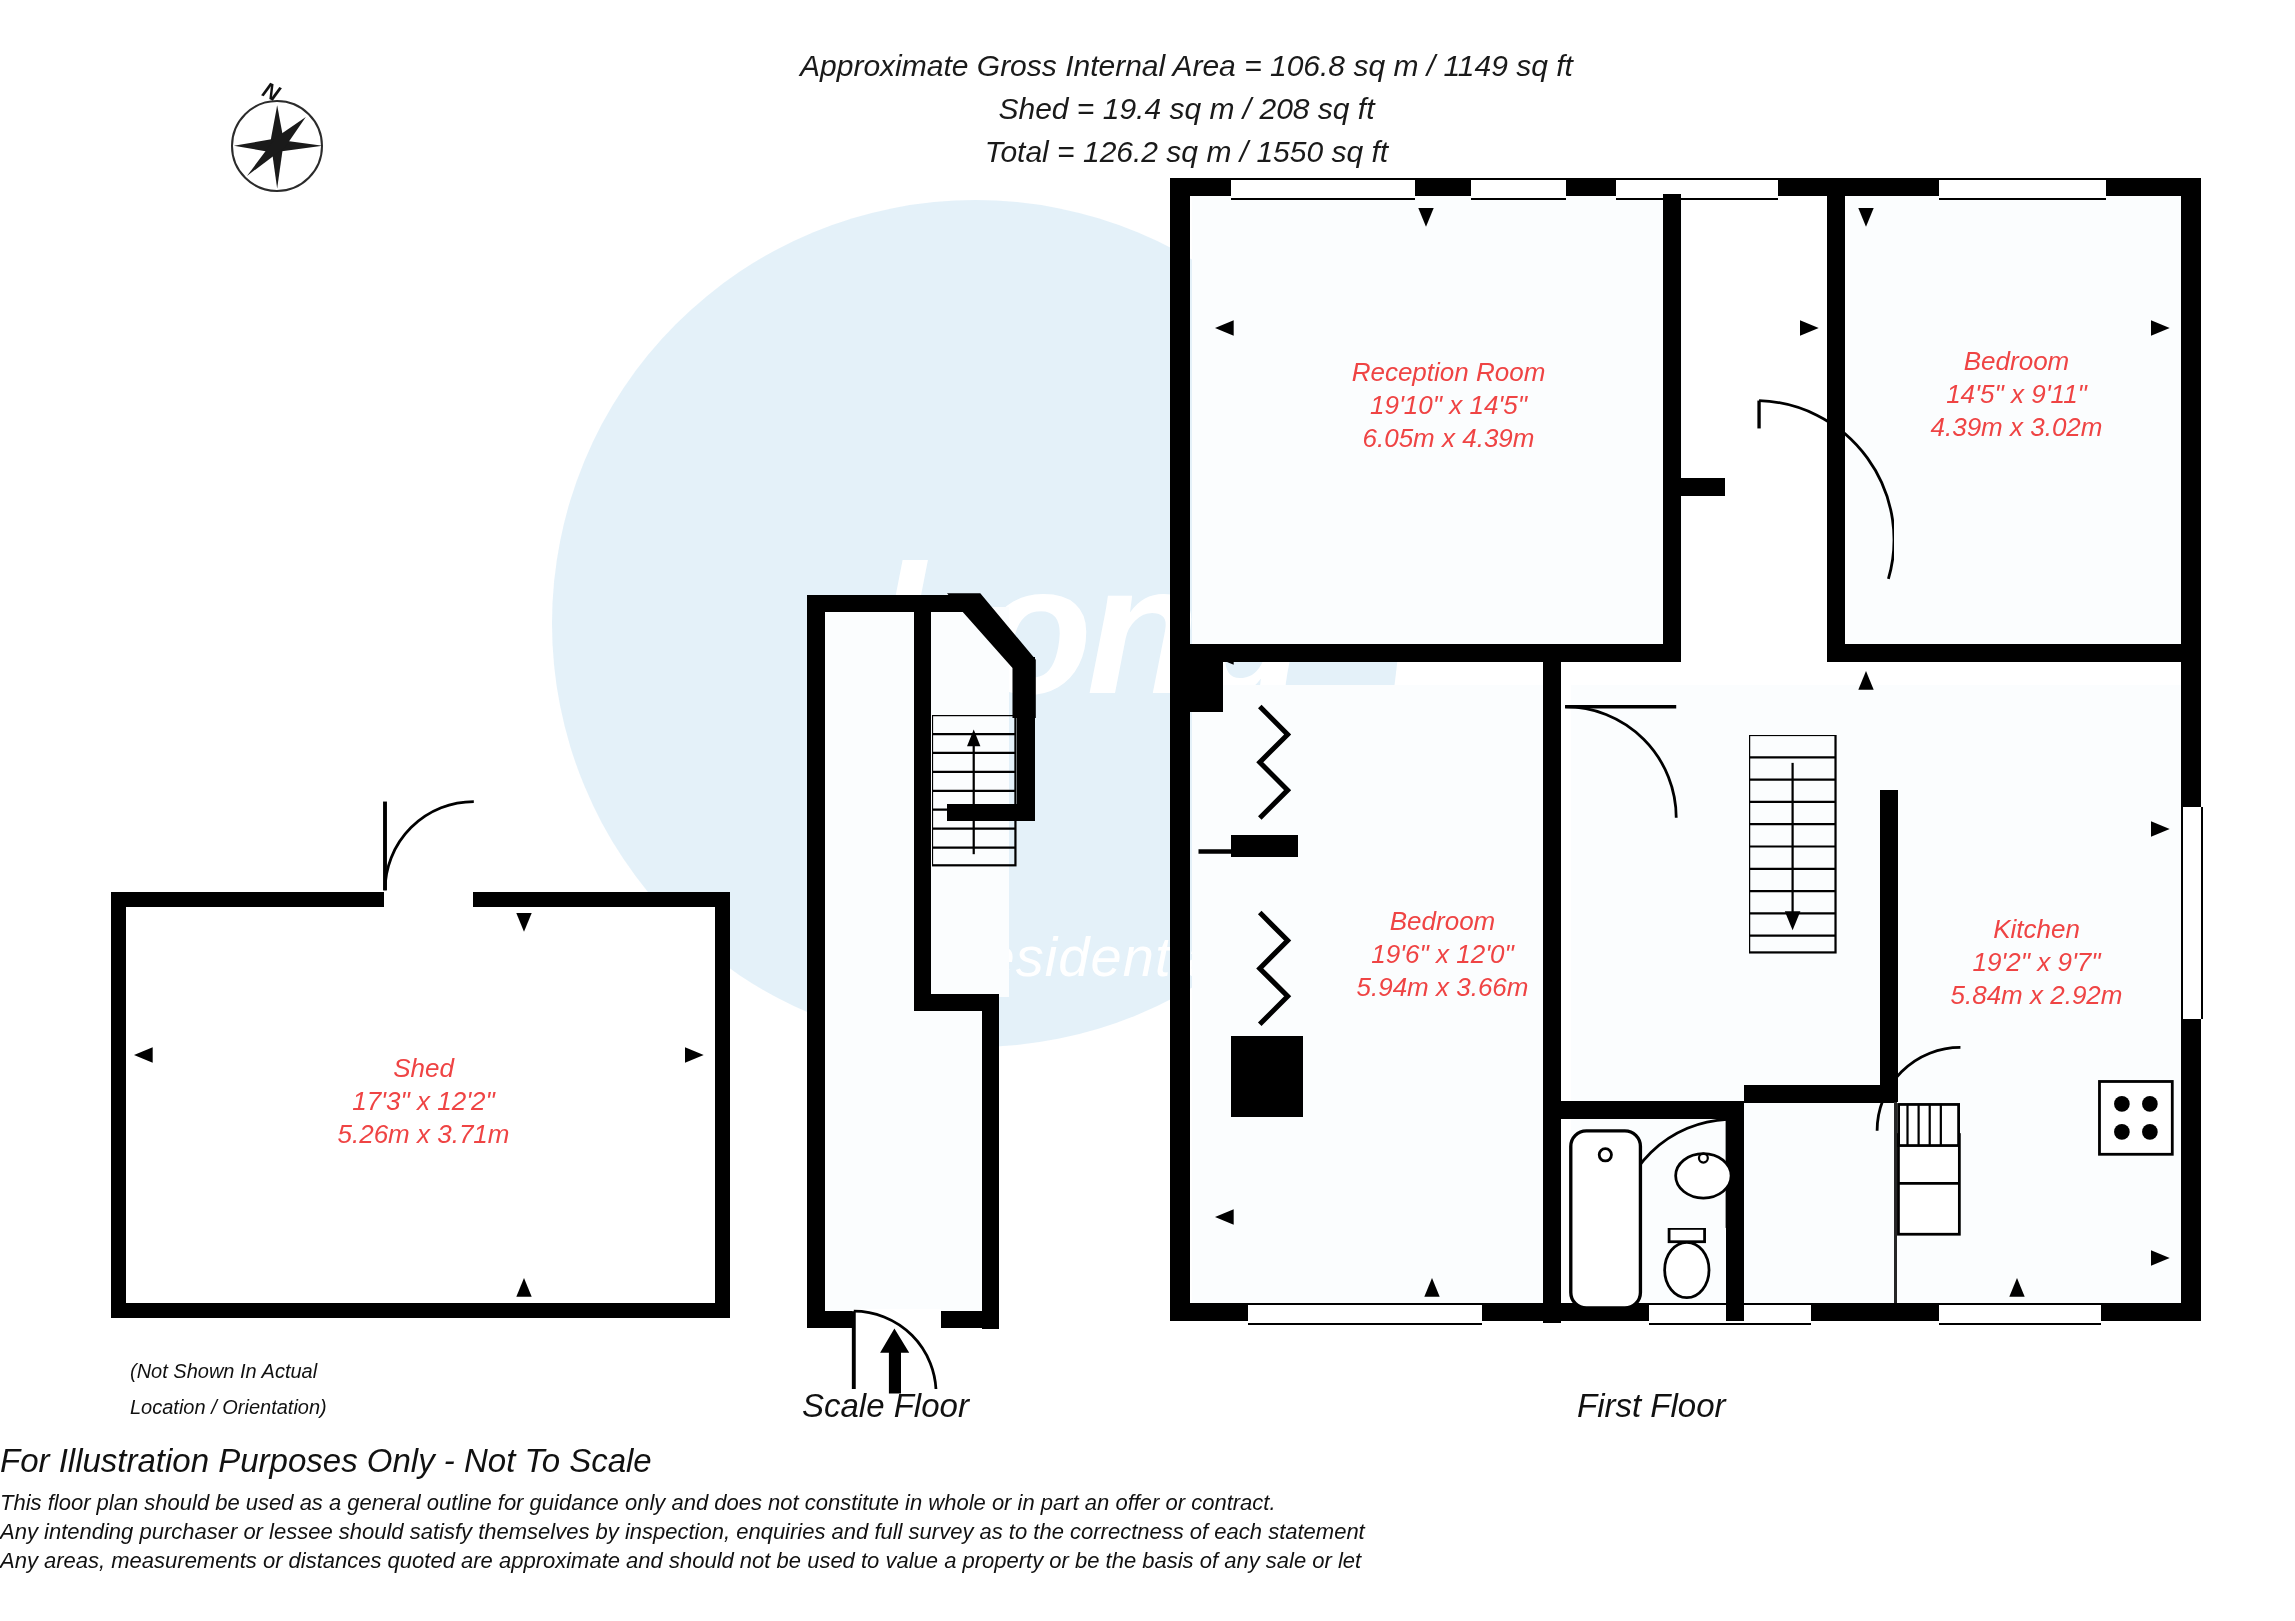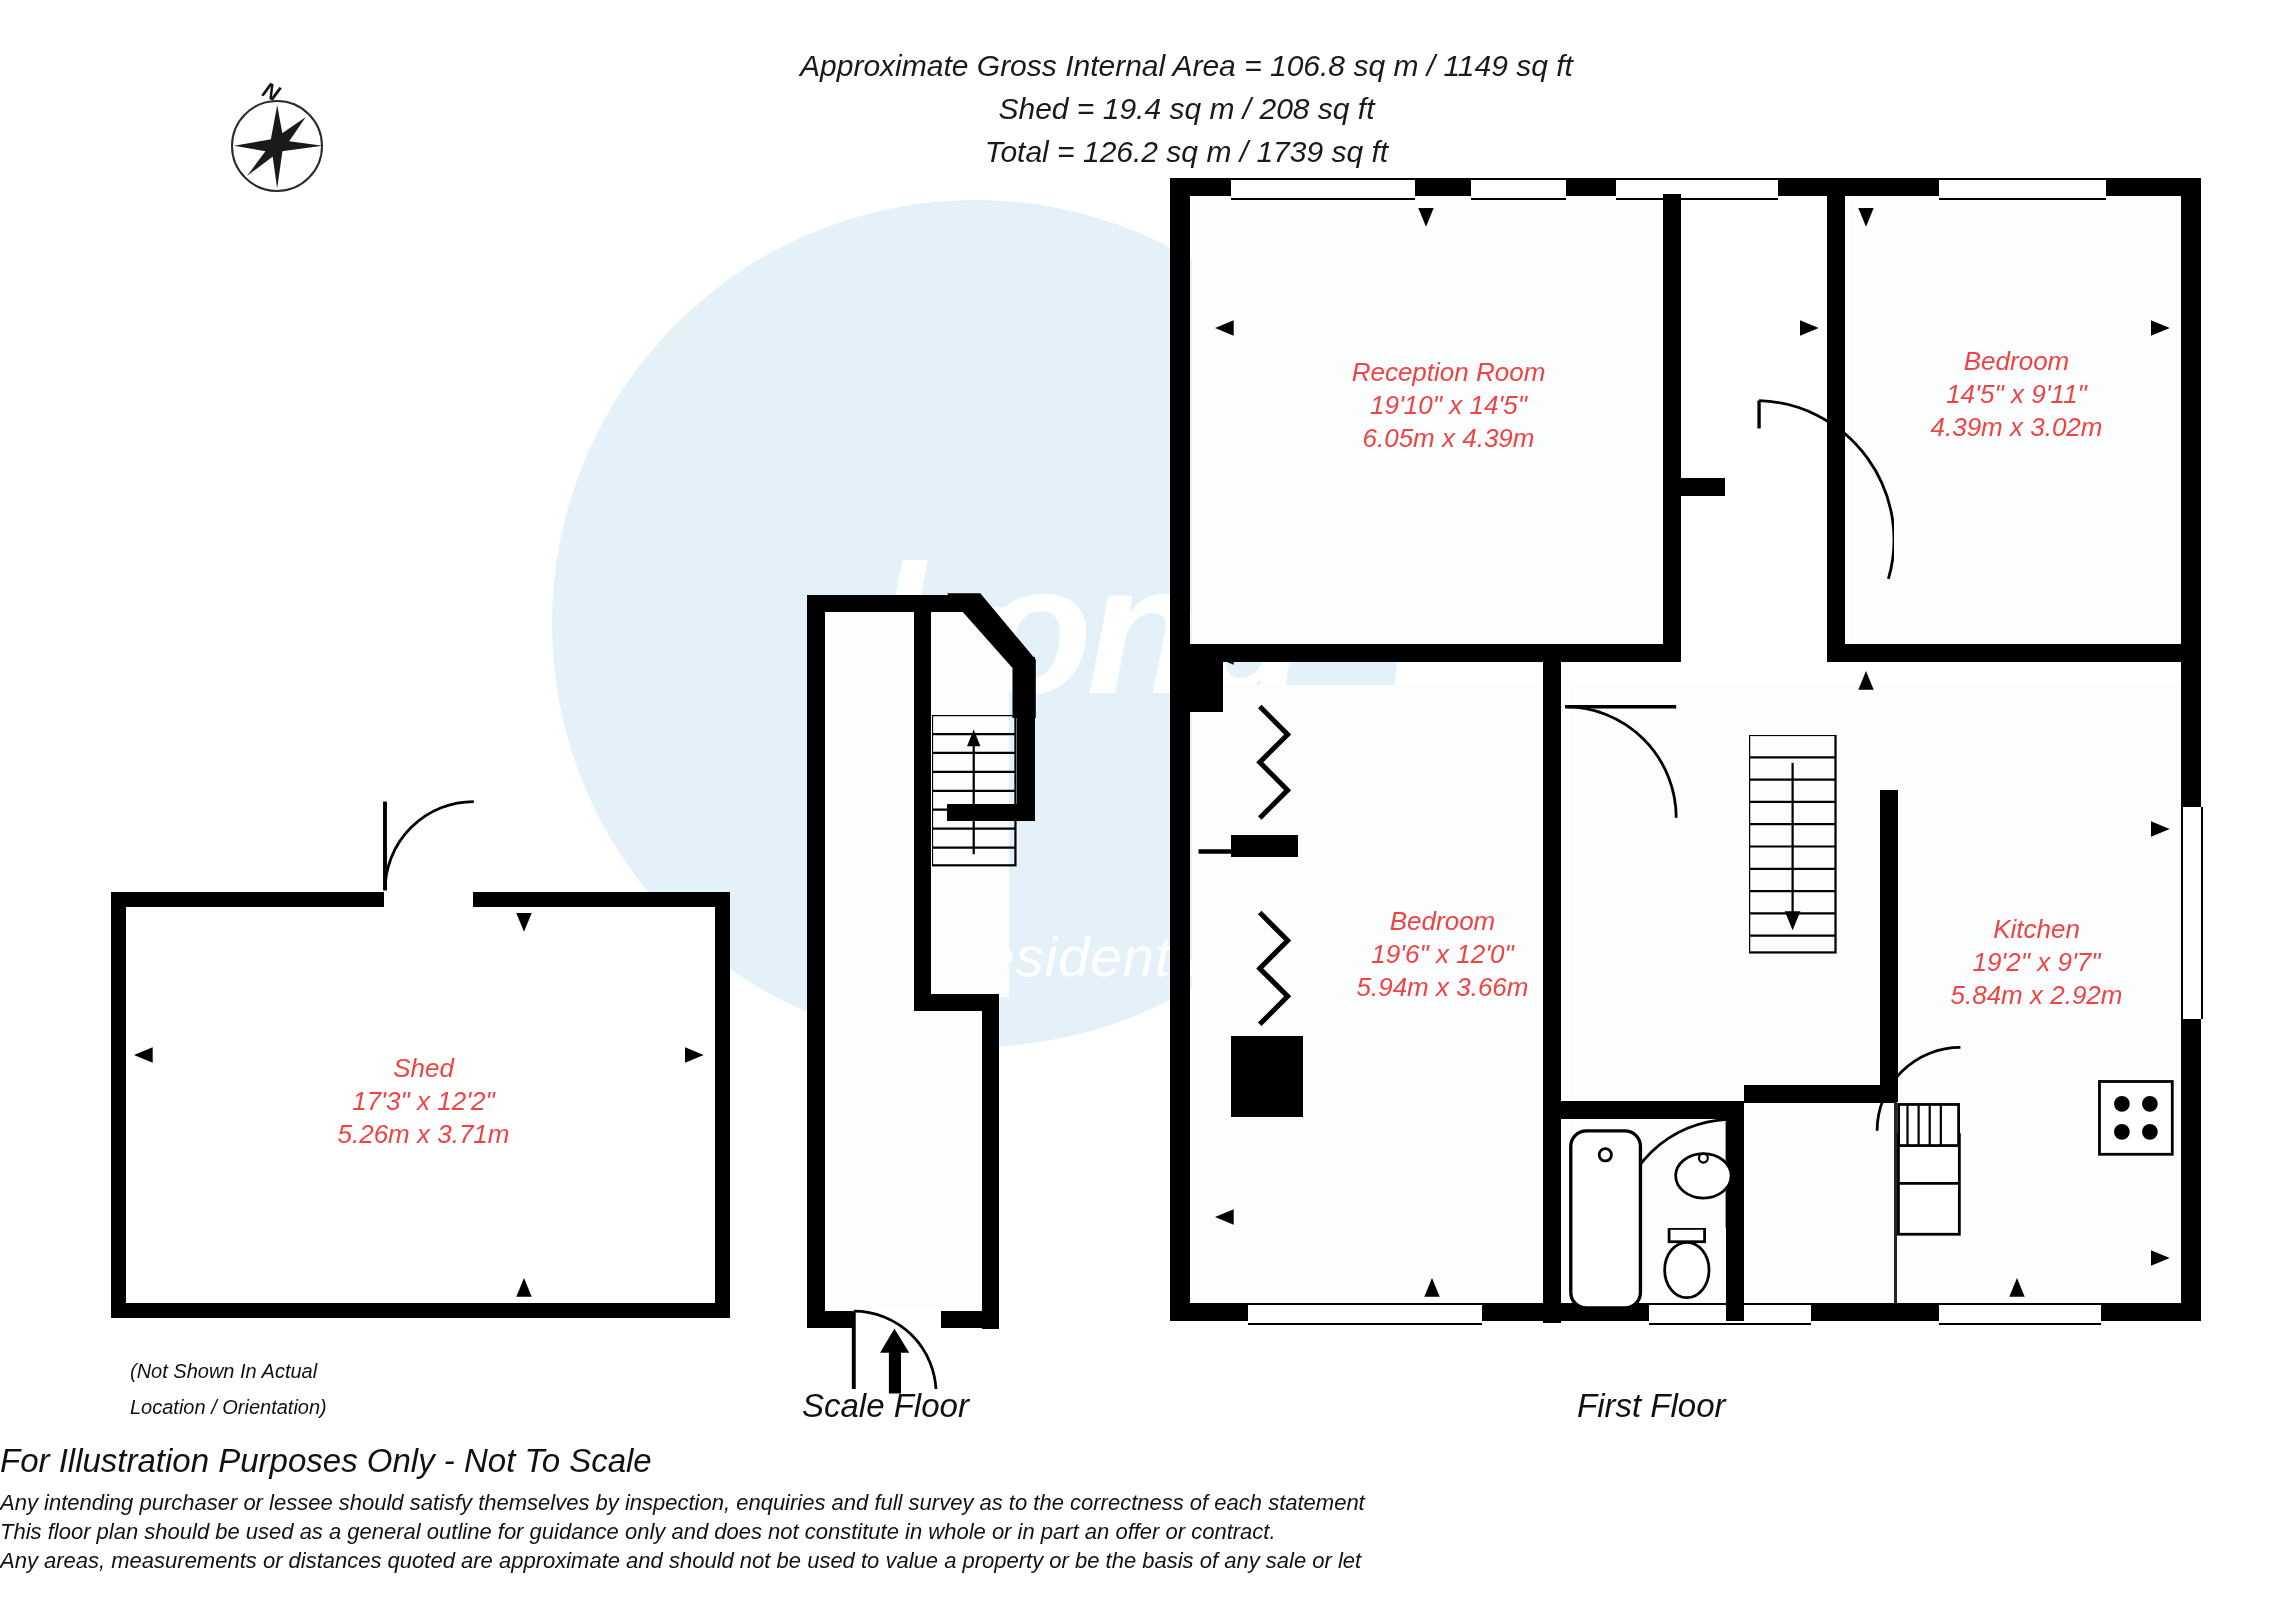--- a/index.html
+++ b/index.html
@@ -49,21 +49,21 @@
   #notshown{position:absolute;left:106px;top:1337px;font-size:20px;line-height:36px;margin-left:24px;}
 </style>
 </head>
 <body>
 
 <div class="plan">
 
   <div id="header">
     <div>Approximate Gross Internal Area = 106.8 sq m / 1149 sq ft</div>
     <div>Shed = 19.4 sq m / 208 sq ft</div>
-    <div>Total = 126.2 sq m / 1739 sq ft</div>
+    <div>Total = 126.2 sq m / 1550 sq ft</div>
   </div>
 
   <div id="compass">
     <div class="ring"></div>
     <svg width="111" height="111" style="position:absolute;left:0;top:0;" viewBox="0 0 200 200">
       <polygon points="103,40 115,105 103,190 91,105" fill="#1a1a1a"></polygon>
       <polygon points="25,113 95,101 185,113 95,125" fill="#1a1a1a"></polygon>
       <polygon points="103,40 115,105 103,190 91,105" fill="#1a1a1a" transform="rotate(45 103 113)"></polygon>
     </svg>
     <div class="nlabel">N</div>
@@ -348,20 +348,20 @@
       <div>19'2" x 9'7"</div>
       <div>5.84m x 2.92m</div>
     </div>
 
     <div class="title" style="left:1577px;top:1371px;">First Floor</div>
   </div>
 
   <div id="footer">
     <div id="foot-main">For Illustration Purposes Only - Not To Scale</div>
     <div id="foot-lines">
+      <div>This floor plan should be used as a general outline for guidance only and does not constitute in whole or in part an offer or contract.</div>
       <div>Any intending purchaser or lessee should satisfy themselves by inspection, enquiries and full survey as to the correctness of each statement</div>
-      <div>This floor plan should be used as a general outline for guidance only and does not constitute in whole or in part an offer or contract.</div>
       <div>Any areas, measurements or distances quoted are approximate and should not be used to value a property or be the basis of any sale or let</div>
     </div>
   </div>
 
 </div>
 
 
 </body></html>

